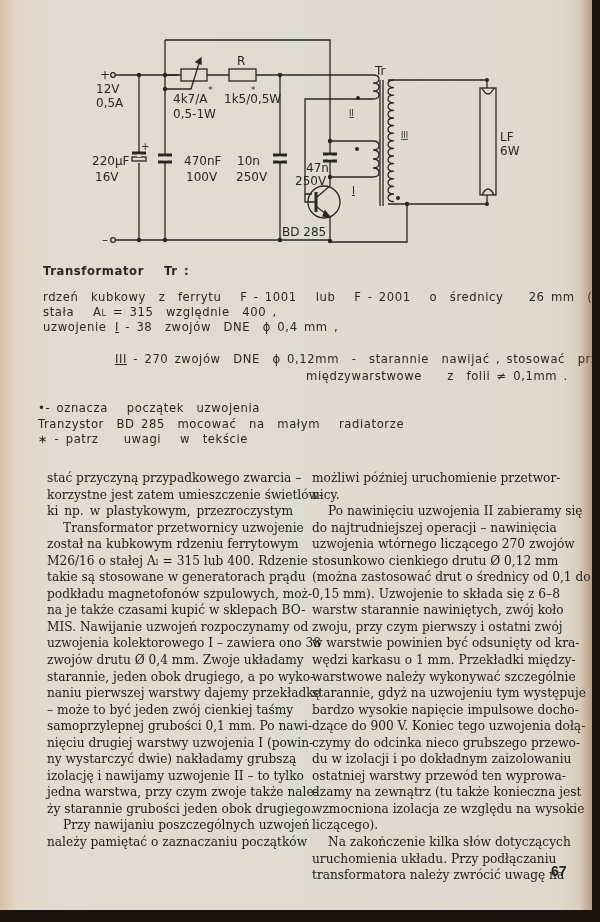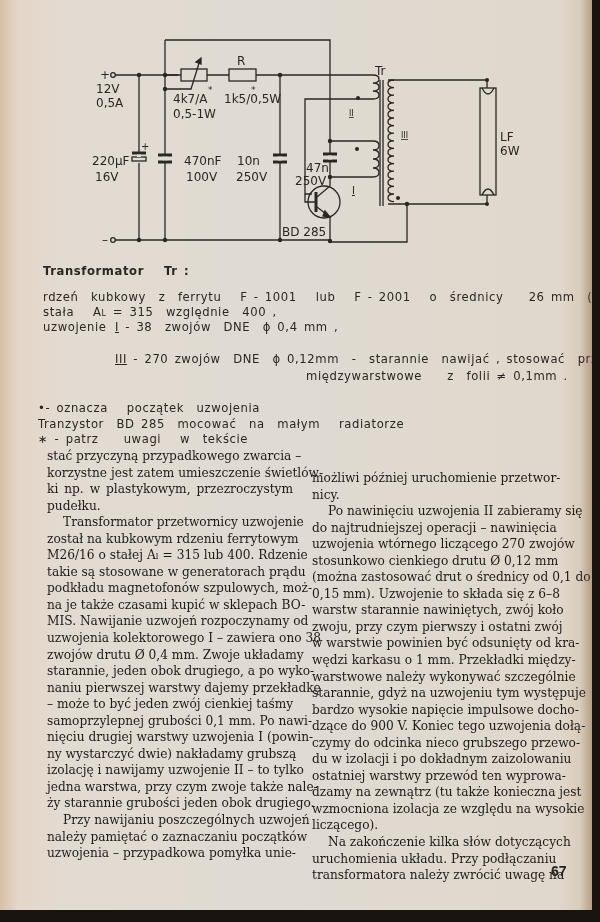--- a/index.html
+++ b/index.html
@@ -145,26 +145,25 @@
   <div class="mono" style="left:43px;top:305px;"><span>stała   A</span><span class="sub">L</span><span> = 315  względnie  400 ,</span></div>
   <div class="mono" style="left:43px;top:320px;">uzwojenie</div>
   <div class="mono" style="left:115px;top:320px;"><span style="text-decoration:underline">I</span><span> - 38  zwojów  DNE  ɸ 0,4 mm ,</span></div>
   <div class="mono" style="left:115px;top:352px;"><span style="text-decoration:underline">III</span><span> - 270 zwojów  DNE  ɸ 0,12mm  -  starannie  nawijać , stosować  przekładki</span></div>
   <div class="mono" style="left:306px;top:369px;">międzywarstwowe    z  folii ≠ 0,1mm .</div>
 
   <div class="mono" style="left:38px;top:401px;">•- oznacza   początek  uzwojenia</div>
   <div class="mono" style="left:38px;top:417px;">Tranzystor  BD 285  mocować  na  małym   radiatorze</div>
   <div class="mono" style="left:38px;top:432px;">∗ - patrz    uwagi   w  tekście</div>
 
-  <div class="col" id="col-left" style="left:47px;top:448px;width:246px;">
+  <div class="col" id="col-left" style="left:47px;top:470px;width:246px;">
       <p>
         <span class="ln">stać przyczyną przypadkowego zwarcia –</span>
         <span class="ln">korzystne jest zatem umieszczenie świetlów-</span>
         <span class="ln">ki np. w plastykowym, przezroczystym</span>
-        <span class="ln last">pudełku.</span>
       </p>
       <p>
         <span class="ln" style="padding-left: 16px;">Transformator przetwornicy uzwojenie</span>
         <span class="ln">został na kubkowym rdzeniu ferrytowym</span>
         <span class="ln">M26/16 o stałej Aₗ = 315 lub 400. Rdzenie</span>
         <span class="ln">takie są stosowane w generatorach prądu</span>
         <span class="ln">podkładu magnetofonów szpulowych, moż-</span>
         <span class="ln">na je także czasami kupić w sklepach BO-</span>
         <span class="ln">MIS. Nawijanie uzwojeń rozpoczynamy od</span>
         <span class="ln">uzwojenia kolektorowego I – zawiera ono 38</span>
@@ -175,21 +174,20 @@
         <span class="ln">samoprzylepnej grubości 0,1 mm. Po nawi-</span>
         <span class="ln">nięciu drugiej warstwy uzwojenia I (powin-</span>
         <span class="ln">ny wystarczyć dwie) nakładamy grubszą</span>
         <span class="ln">izolację i nawijamy uzwojenie II – to tylko</span>
         <span class="ln">jedna warstwa, przy czym zwoje także nale-</span>
         <span class="ln last">ży starannie grubości jeden obok drugiego.</span>
       </p>
       <p>
         <span class="ln" style="padding-left: 16px;">Przy nawijaniu poszczególnych uzwojeń</span>
         <span class="ln">należy pamiętać o zaznaczaniu początków</span>
-        <span class="ln last">uzwojenia – przypadkowa pomyłka unie-</span>
       </p>
     </div>
   <div class="col" id="col-right" style="left:312px;top:470px;width:243px;">
       <p>
         <span class="ln">możliwi później uruchomienie przetwor-</span>
         <span class="ln last">nicy.</span>
       </p>
       <p>
         <span class="ln" style="padding-left: 16px;">Po nawinięciu uzwojenia II zabieramy się</span>
         <span class="ln">do najtrudniejszej operacji – nawinięcia</span>

